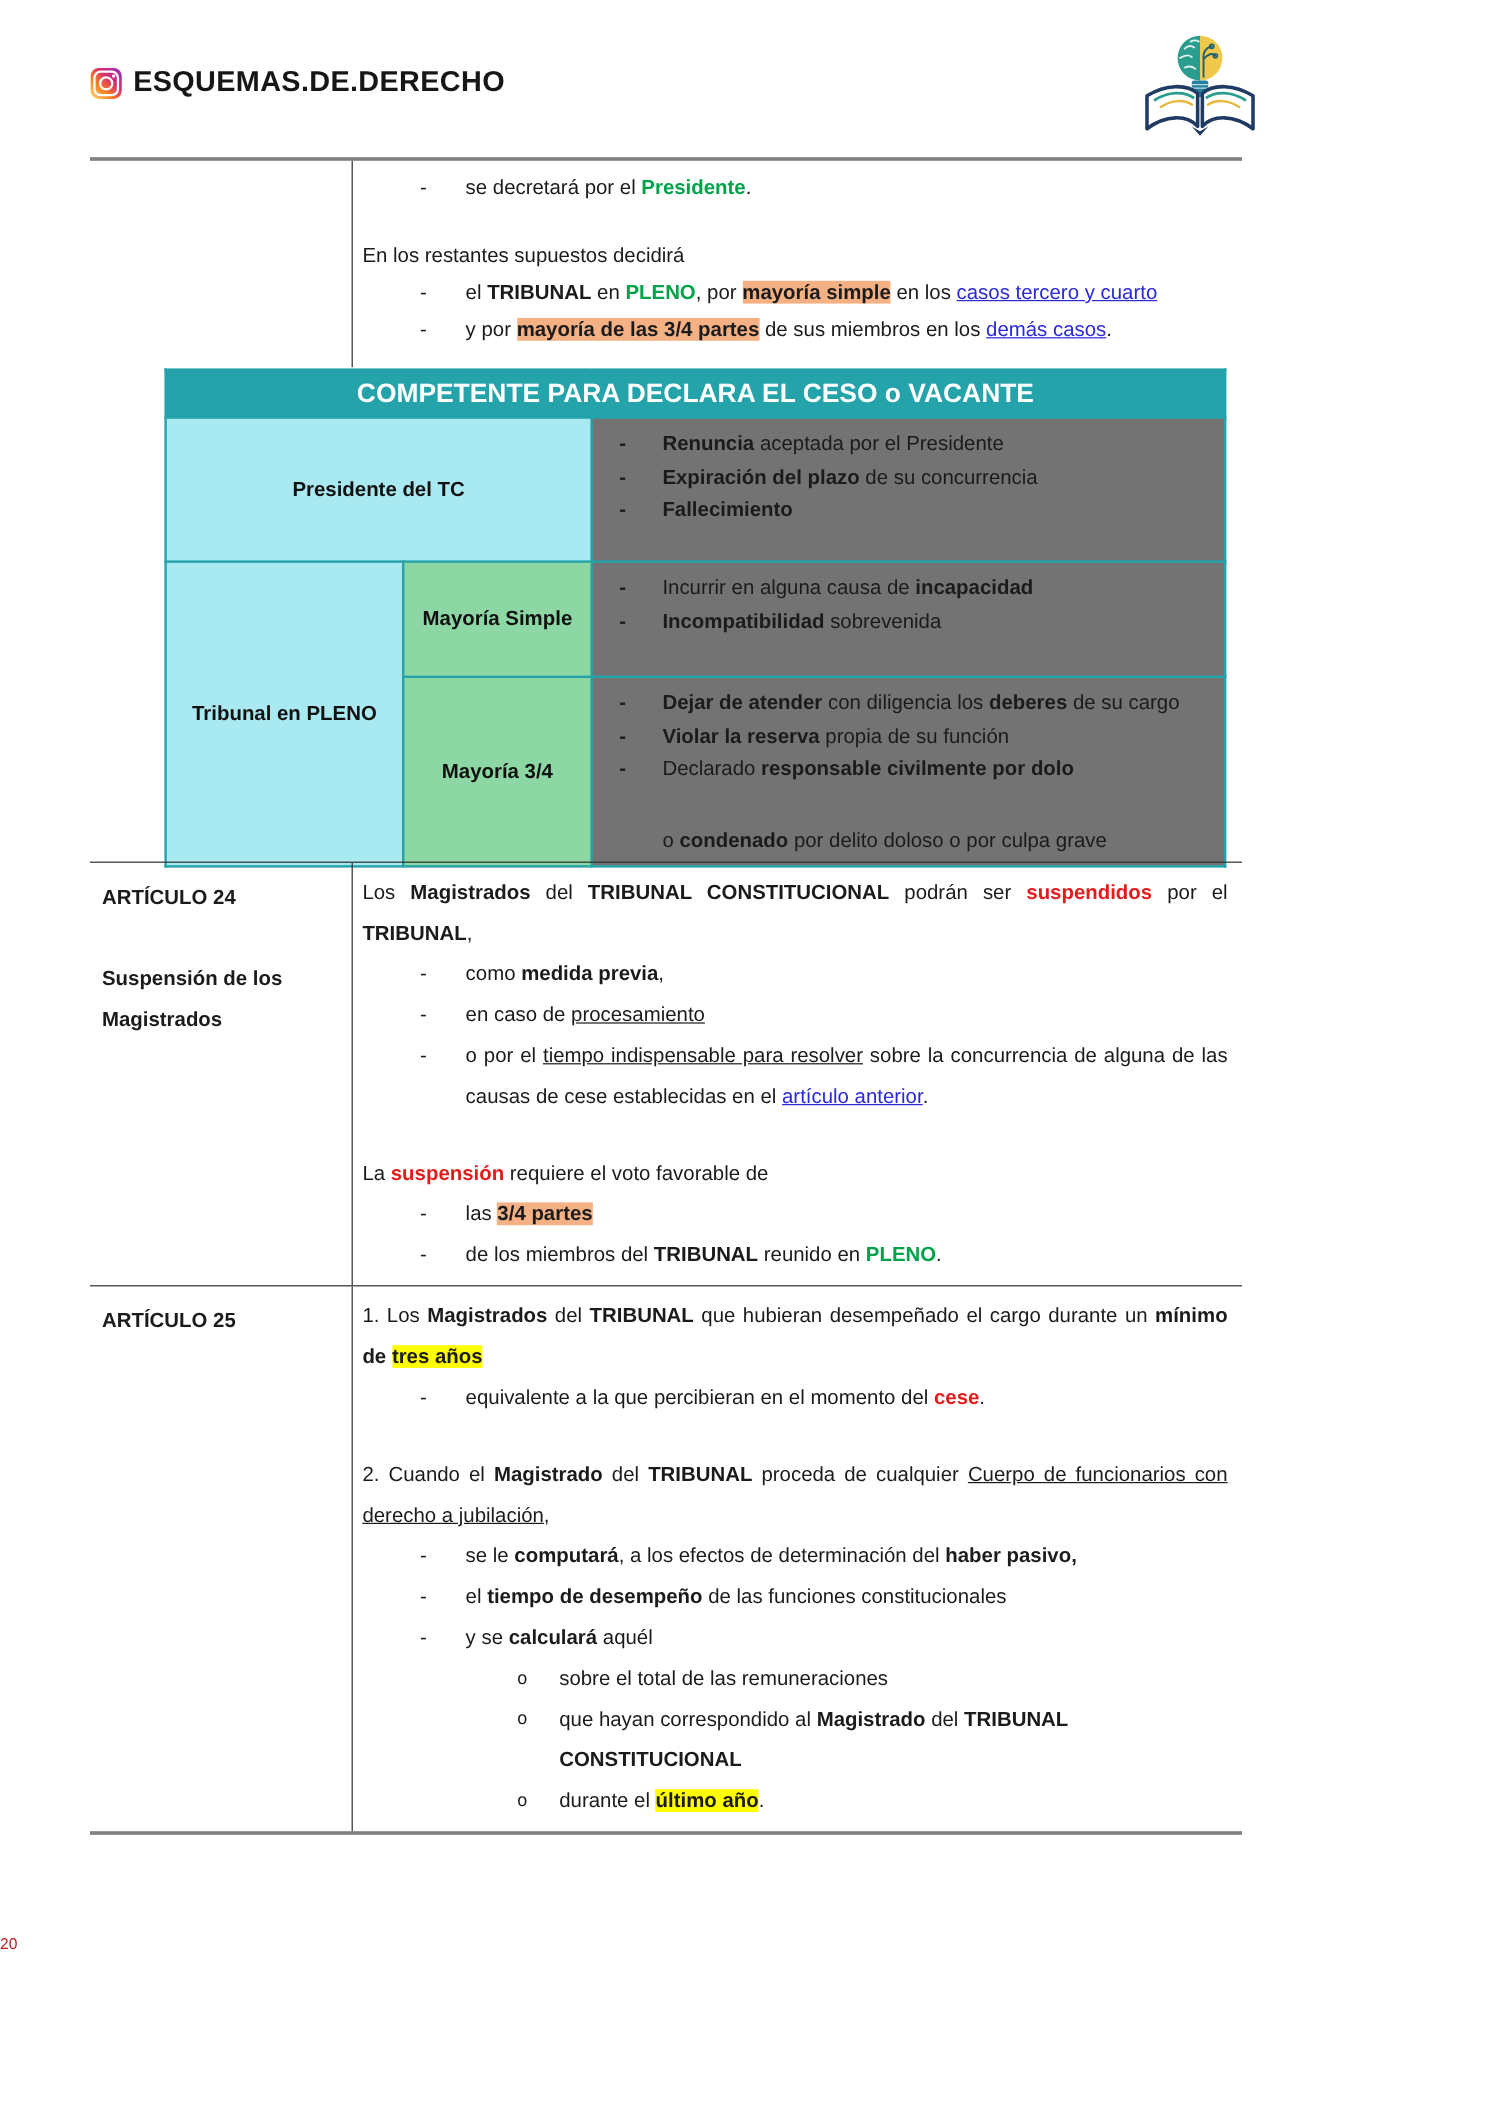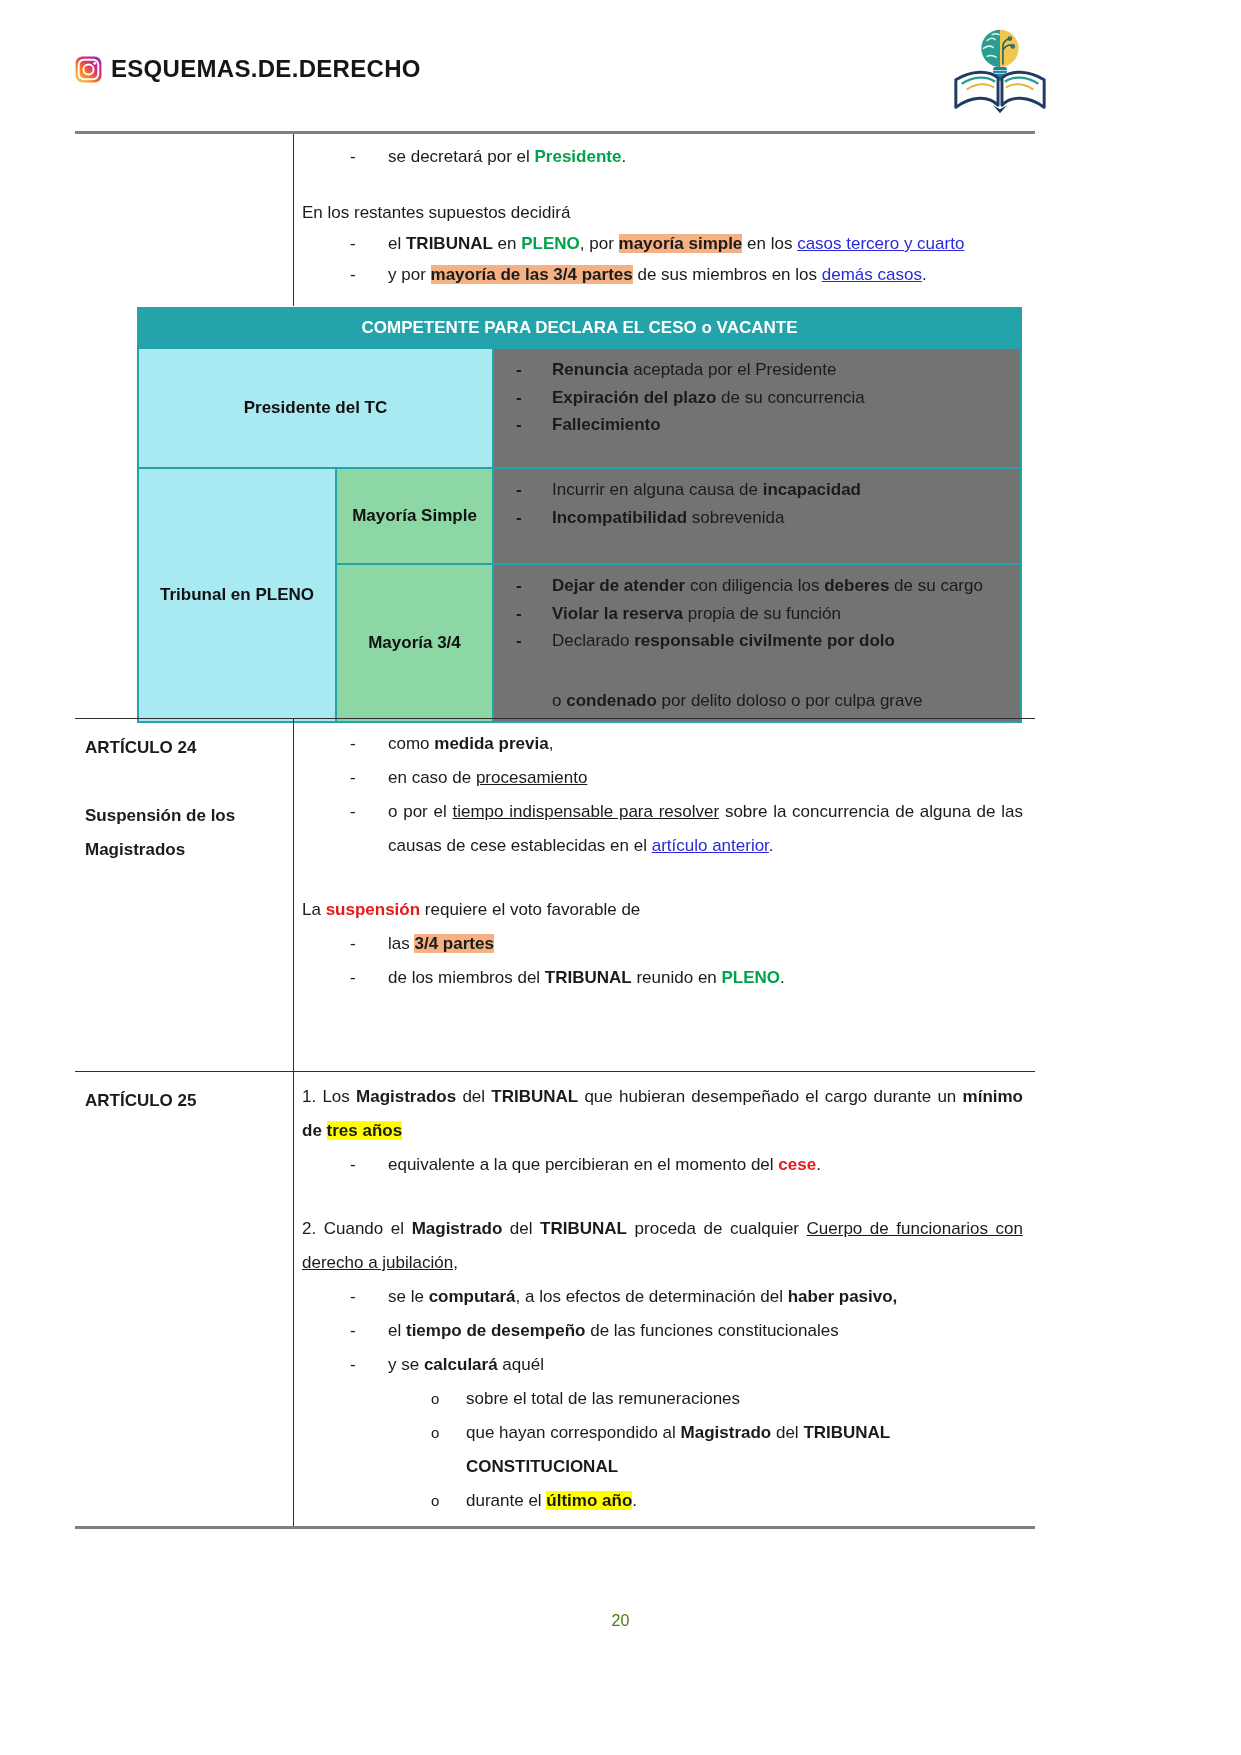--- a/index.html
+++ b/index.html
@@ -39,42 +39,42 @@
 
   
   .cont{position:absolute;left:75px;top:131px;width:960px;
     border-top:3px solid var(--border_gray);
     display:grid;grid-template-columns:218px 1fr;}
   .cont-right{border-left:1.5px solid var(--border_dark);padding:7px 12px 16px 8px;line-height:31px;}
 
   
   .cese{position:absolute;left:137px;top:307px;width:885px;border-collapse:collapse;table-layout:fixed;}
   .cese th,.cese td{border:2px solid var(--teal);}
-  .cese th{background:var(--teal);color:#fff;font-weight:700;height:36px;font-size:17px;text-align:center;}
+  .cese th{background:var(--teal);color:#fff;font-weight:700;height:36px;font-size:22px;text-align:center;}
   .cell-label{text-align:center;vertical-align:middle;font-weight:700;color:#111;}
   .cyan{background:var(--cyan_cell);}
   .green{background:var(--green_cell);}
   .cell-body{vertical-align:top;padding:7px 8px;line-height:27.5px;background:#737373;}
   .r1 td{height:104px;} .r2 td{height:80px;} .r3 td{height:114px;}
   .dash-t{padding-left:50px;}
   .dash-t::before{content:"-";position:absolute;left:14px;font-weight:700;}
   .cont-line{padding-left:50px;margin-top:32px;}
 
   
   .articles{position:absolute;left:75px;top:718px;width:960px;
     border-top:1.5px solid var(--border_dark);
     border-bottom:3px solid var(--border_gray);}
   .art-row{display:grid;grid-template-columns:218px 1fr;}
   .row24{min-height:352px;border-bottom:1.5px solid var(--border_dark);}
   .row25{min-height:453px;}
   .art-left{padding:12px 10px;font-weight:700;line-height:34px;}
   .art-title{margin-top:34px;}
   .art-right{border-left:1.5px solid var(--border_dark);padding:8px 12px 8px 8px;line-height:34px;}
 
-  .pageno{position:absolute;top:1612px;left:0;width:100%;text-align:center;font-size:16px;color:#4d7c0f;}
+  .pageno{position:absolute;top:1612px;left:0;width:100%;text-align:left;font-size:13px;color:#b91c1c;}
 </style>
 </head>
 <body>
 
 <div class="page">
 
   <div class="brand">
     <svg class="ig" viewBox="0 0 24 24" aria-hidden="true">
       <defs>
         <linearGradient id="iggrad" x1="0" y1="1" x2="1" y2="0">
@@ -162,20 +162,21 @@
   </tbody>
     </table>
 
   <section class="articles">
     <div class="art-row row24">
       <div class="art-left">
         <div class="art-num">ARTÍCULO 24</div>
         <div class="art-title">Suspensión de los Magistrados</div>
       </div>
       <div class="art-right">
+        <div class="ln just"><span>Los </span><span class="sg-b">Magistrados</span><span> del </span><span class="sg-b">TRIBUNAL CONSTITUCIONAL</span><span> podrán ser </span><span class="sg-b sg-red">suspendidos</span><span> por el </span><span class="sg-b">TRIBUNAL</span><span>,</span></div>
         <div class="ln dash"><span>como </span><span class="sg-b">medida previa</span><span>,</span></div>
         <div class="ln dash"><span>en caso de </span><span class="sg-u">procesamiento</span></div>
         <div class="ln dash just"><span>o por el </span><span class="sg-u">tiempo indispensable para resolver</span><span> sobre la concurrencia de alguna de las causas de cese establecidas en el </span><span class="sg-link">artículo anterior</span><span>.</span></div>
         <div class="gap30"></div>
         <div class="ln"><span>La </span><span class="sg-b sg-red">suspensión</span><span> requiere el voto favorable de</span></div>
         <div class="ln dash"><span>las </span><span class="sg-b sg-hlo">3/4 partes</span></div>
         <div class="ln dash"><span>de los miembros del </span><span class="sg-b">TRIBUNAL</span><span> reunido en </span><span class="sg-b sg-green">PLENO</span><span>.</span></div>
       </div>
     </div>
     <div class="art-row row25">

